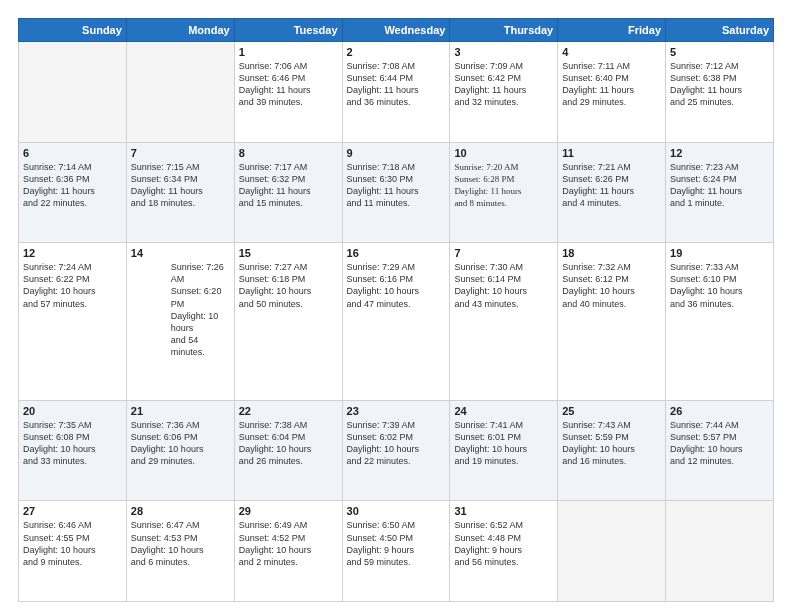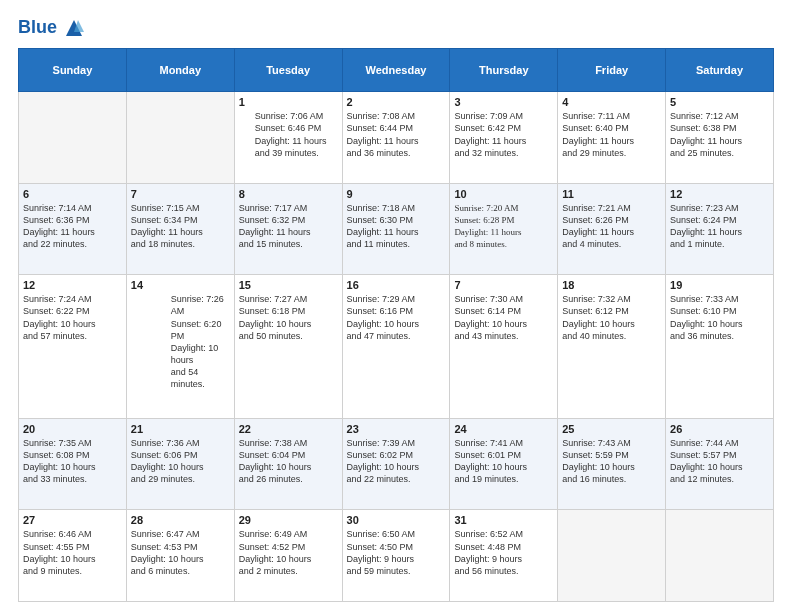--- a/index.html
+++ b/index.html
@@ -50,22 +50,22 @@
       border: 1px solid #ccc;
       border-collapse: collapse;
       width: 100%;
       table-layout: fixed;
     }
     .calendar th {
       background-color: #2472c0;
       color: #fff;
       font-size: 11px;
       font-weight: bold;
-      padding: 15px 4px;
-      text-align: center;
+      padding: 5px 4px;
+      text-align: right;
       border: 1px solid #1a5fa8;
     }
     .calendar td {
       vertical-align: top;
       padding: 4px 4px 3px 4px;
       border: 1px solid #d0d0d0;
       font-size: 9.5px;
       color: #333;
       background: #fff;
       height: 76px;
@@ -86,58 +86,40 @@
       color: #333;
     }
     .row-shade td {
       background: #f0f4fa;
     }
   </style>
 </head>
 <body>
 
 <div class="page">
-  <div class="header">
-    <div class="logo">
-      <div class="logo-text">
-        <span style="font-weight: bold; font-size: 18px; color: rgb(51, 51, 51);"></span>
-        <span style="color:#1a5fa8;font-weight:bold;font-size:18px;">
-          <span>Blue</span>
-          <svg width="20" height="20" viewBox="0 0 20 20" style="display:inline-block;vertical-align:middle;margin-left:2px;">
-            <polygon points="10,2 18,18 2,18" fill="#1a5fa8"></polygon>
-            <polygon points="14,2 20,14 10,14" fill="#4a9fd4" opacity="0.7"></polygon>
-          </svg>
-        </span>
-      </div>
-    </div>
-    <div class="title-area">
-      <div class="month-title"></div>
-      <div class="subtitle"></div>
-    </div>
-  </div>
 
   <table class="calendar">
     <thead>
       <tr>
       <th>Sunday</th>
           <th>Monday</th>
           <th>Tuesday</th>
           <th>Wednesday</th>
           <th>Thursday</th>
           <th>Friday</th>
           <th>Saturday</th>
         </tr>
     </thead>
     <tbody id="calendar-body">
     <tr>
           <td class="empty"></td>
           <td class="empty"></td>
           <td>
             <span class="day-num">1</span>
-            <div class="day-info" style="white-space: pre-line; margin-left: 16px;">Sunrise: 7:06 AM
+            <div class="day-info" style="white-space: pre-line;">Sunrise: 7:06 AM
 Sunset: 6:46 PM
 Daylight: 11 hours
 and 39 minutes.</div>
           </td>
           <td>
             <span class="day-num">2</span>
             <div class="day-info" style="white-space: pre-line;">Sunrise: 7:08 AM
 Sunset: 6:44 PM
 Daylight: 11 hours
 and 36 minutes.</div>

